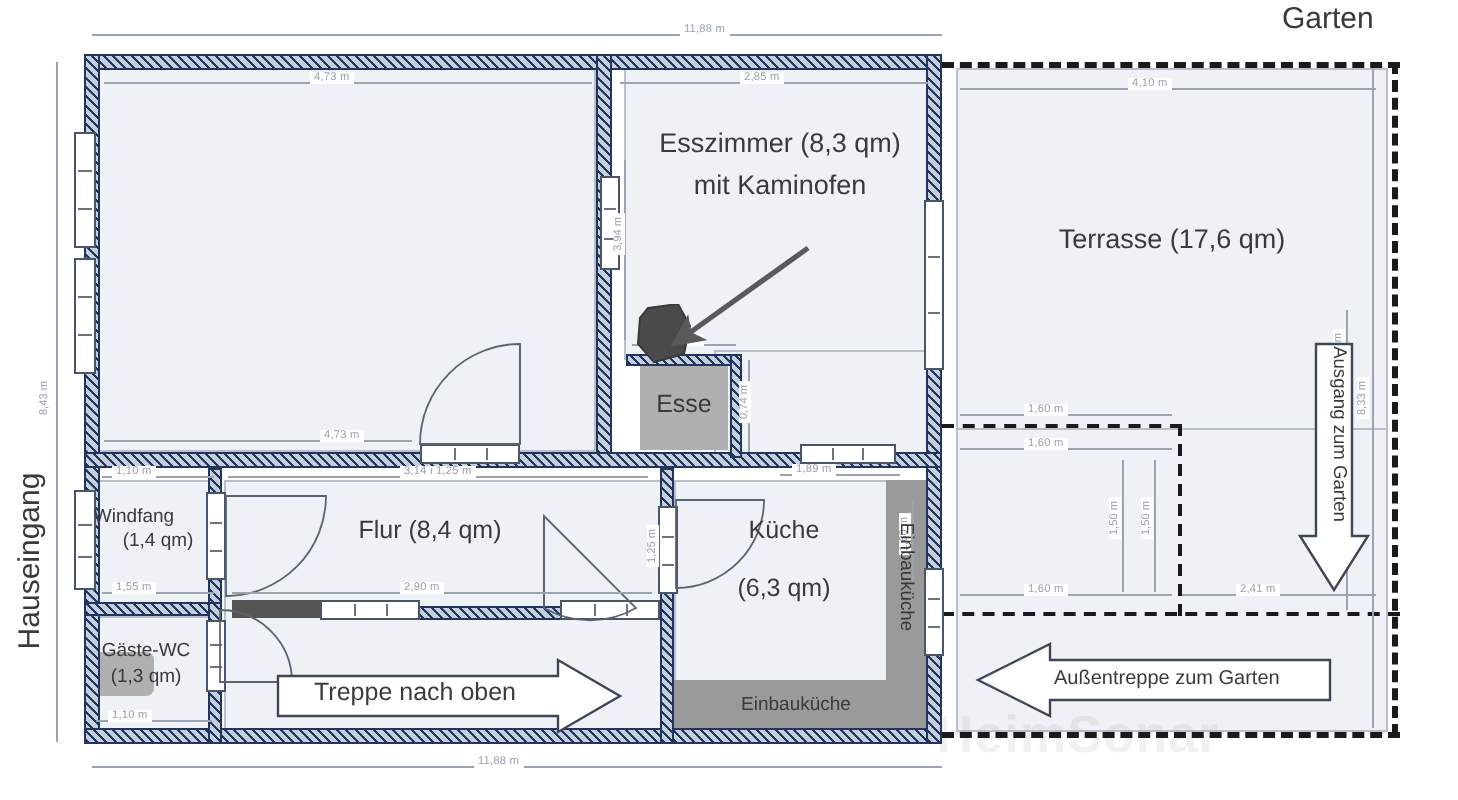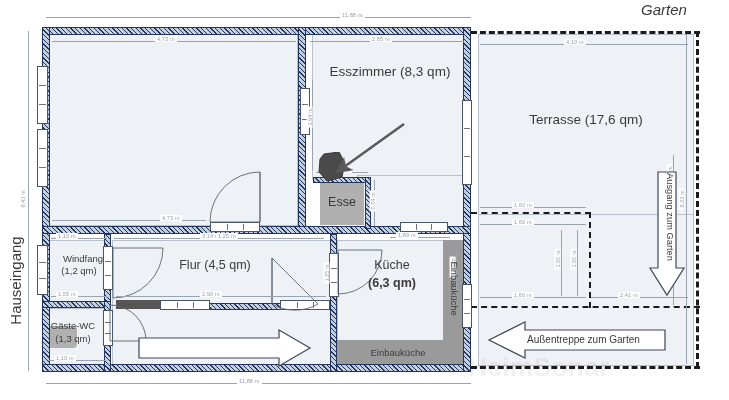--- a/index.html
+++ b/index.html
@@ -171,21 +171,21 @@
     white-space:nowrap;letter-spacing:0.5px;
   }
 </style>
 </head>
 <body>
 
 <div id="stage">
 
   <div class="watermark" style="left:468px;top:352px;">HeimSonar</div>
 
-  <div class="outer-lbl" style="left:641px;top:1px;font-style:italic;">Garten</div>
+  <div class="outer-lbl" style="left:641px;top:1px;">Garten</div>
 
   <div class="vtext rot-90" style="left:-35px;top:272px;width:100px;text-align:center;font-size:15px;">Hauseingang</div>
 
   <div class="room" style="left:49px;top:34px;width:249px;height:192px;"></div>
 
   <div class="room" style="left:312px;top:34px;width:152px;height:146px;"></div>
   <div class="room" style="left:357px;top:175px;width:107px;height:52px;"></div>
 
   <div class="room" style="left:478px;top:34px;width:216px;height:184px;"></div>
   <div class="room" style="left:478px;top:214px;width:216px;height:152px;"></div>
@@ -298,44 +298,46 @@
         <marker id="ah" markerWidth="7" markerHeight="7" refX="5.6" refY="3.1" orient="auto" markerUnits="strokeWidth">
           <path d="M0,0 L6.4,3.1 L0,6.2 L1.6,3.1 Z" fill="#5a5a5a"></path>
         </marker>
       </defs>
       <line x1="74" y1="2" x2="7" y2="50" stroke="#5a5a5a" stroke-width="2.6" marker-end="url(#ah)"></line>
     </svg>
   </div>
 
 
   <div class="lbl lbl-lg" style="left:300px;top:64px;width:180px;">Esszimmer (8,3 qm)</div>
+  <div class="lbl lbl-lg" style="left:300px;top:85px;width:180px;">mit Kaminofen</div>
 
   <div class="lbl lbl-lg" style="left:496px;top:112px;width:180px;">Terrasse (17,6 qm)</div>
 
-  <div class="lbl lbl-sm" style="left:52px;top:253px;width:62px;">Windfang</div>
-  <div class="lbl lbl-sm" style="left:48px;top:265px;width:62px;">(1,2 qm)</div>
+  <div class="lbl lbl-sm" style="left:36px;top:253px;width:62px;">Windfang</div>
+  <div class="lbl lbl-sm" style="left:48px;top:265px;width:62px;">(1,4 qm)</div>
 
   <div class="lbl lbl-sm" style="left:38px;top:320px;width:70px;">Gäste-WC</div>
   <div class="lbl lbl-sm" style="left:38px;top:333px;width:70px;">(1,3 qm)</div>
 
-  <div class="lbl lbl-md" style="left:135px;top:258px;width:160px;">Flur (4,5 qm)</div>
+  <div class="lbl lbl-md" style="left:135px;top:258px;width:160px;">Flur (8,4 qm)</div>
 
   <div class="lbl lbl-md" style="left:352px;top:258px;width:80px;">Küche</div>
-  <div class="lbl lbl-md" style="left:352px;top:276px;width:80px;font-weight:bold;">(6,3 qm)</div>
+  <div class="lbl lbl-md" style="left:352px;top:287px;width:80px;">(6,3 qm)</div>
 
   <div class="lbl lbl-md" style="left:318px;top:195px;width:48px;">Esse</div>
 
   <div class="vtext rot90" style="left:423px;top:283px;width:62px;text-align:center;font-size:9.4px;">Einbauküche</div>
   <div class="lbl lbl-sm" style="left:343px;top:347px;width:110px;">Einbauküche</div>
 
   <div class="arrow-box" style="left:139px;top:330px;">
     <svg width="172" height="36" viewBox="0 0 172 36">
       <path d="M 0 8 L 140 8 L 140 0 L 171 18 L 140 36 L 140 28 L 0 28 Z" fill="#ffffff" stroke="#3f4756" stroke-width="1.2"></path>
     </svg>
   </div>
+  <div class="arrow-label" style="left:157px;top:339px;">Treppe nach oben</div>
 
   <div class="arrow-box" style="left:489px;top:322px;">
     <svg width="176" height="36" viewBox="0 0 176 36">
       <path d="M 176 8 L 36 8 L 36 0 L 0 18 L 36 36 L 36 28 L 176 28 Z" fill="#ffffff" stroke="#3f4756" stroke-width="1.2"></path>
     </svg>
   </div>
   <div class="arrow-label arrow-label-sm" style="left:527px;top:334px;">Außentreppe zum Garten</div>
 
   <div class="arrow-box" style="left:650px;top:172px;">
     <svg width="34" height="124" viewBox="0 0 34 124">

